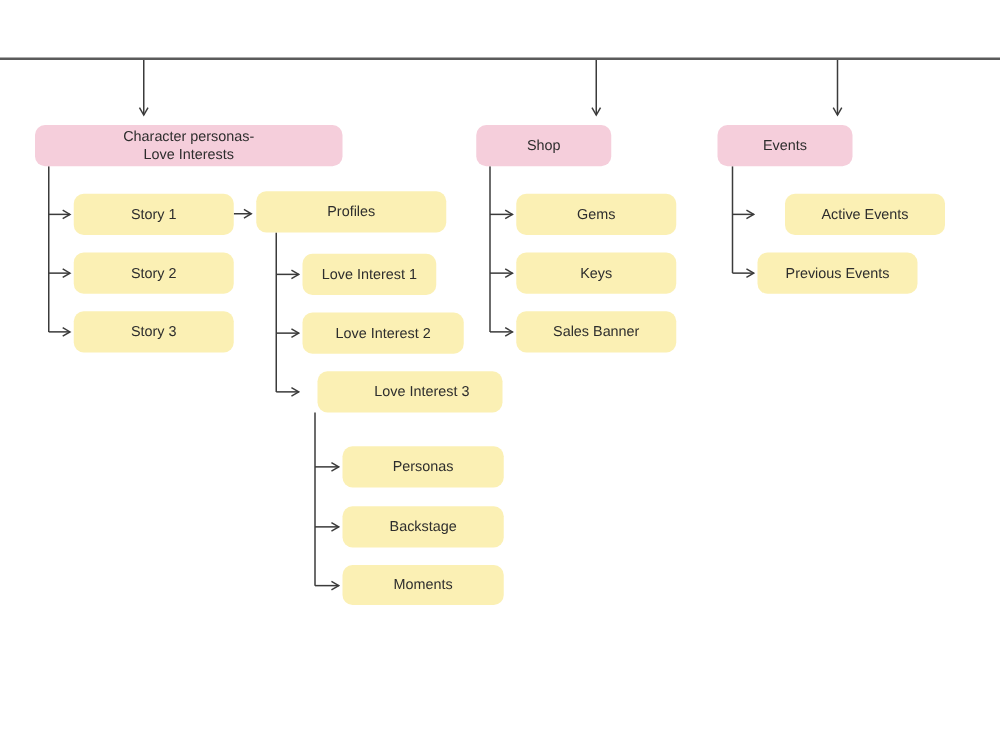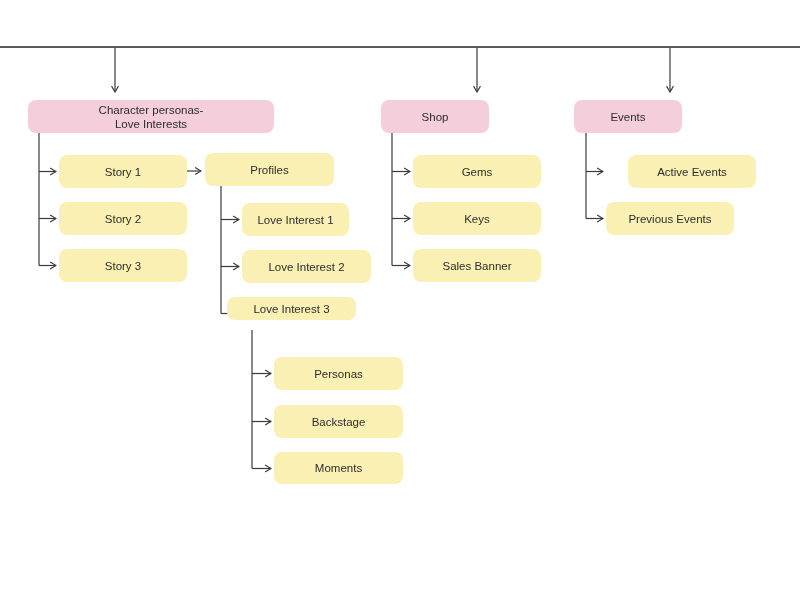--- a/index.html
+++ b/index.html
@@ -82,25 +82,25 @@
     <path class="edge" d="M586 218.5 H603" marker-end="url(#arrow)"></path>
   </svg>
 
   <div class="node pink" style="left:28px; top:100px; width:246px; height:33px;">Character personas-
 Love Interests</div>
 
   <div class="node yellow" style="left:59px; top:155px; width:128px; height:33px;">Story 1</div>
   <div class="node yellow" style="left:59px; top:202px; width:128px; height:33px;">Story 2</div>
   <div class="node yellow" style="left:59px; top:249px; width:128px; height:33px;">Story 3</div>
 
-  <div class="node yellow" style="left:205px; top:153px; width:129px; height:33px;">Profiles</div>
+  <div class="node yellow" style="left:205px; top:153px; width:152px; height:33px;">Profiles</div>
 
   <div class="node yellow" style="left:242px; top:203px; width:107px; height:33px;">Love Interest 1</div>
   <div class="node yellow" style="left:242px; top:250px; width:129px; height:33px;">Love Interest 2</div>
-  <div class="node yellow" style="left:227px; top:297px; width:129px; height:23px;">Love Interest 3</div>
+  <div class="node yellow" style="left:254px; top:297px; width:129px; height:33px;padding-left:19px;">Love Interest 3</div>
 
   <div class="node yellow" style="left:274px; top:357px; width:129px; height:33px;">Personas</div>
   <div class="node yellow" style="left:274px; top:405px; width:129px; height:33px;">Backstage</div>
   <div class="node yellow" style="left:274px; top:452px; width:129px; height:32px;">Moments</div>
 
   <div class="node pink" style="left:381px; top:100px; width:108px; height:33px;">Shop</div>
 
   <div class="node yellow" style="left:413px; top:155px; width:128px; height:33px;">Gems</div>
   <div class="node yellow" style="left:413px; top:202px; width:128px; height:33px;">Keys</div>
   <div class="node yellow" style="left:413px; top:249px; width:128px; height:33px;">Sales Banner</div>

